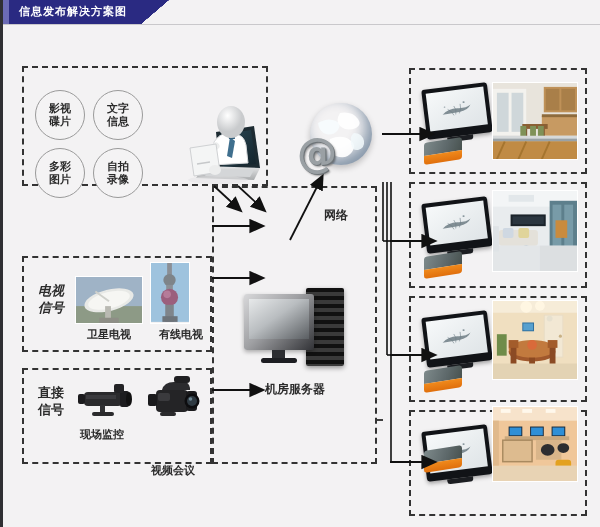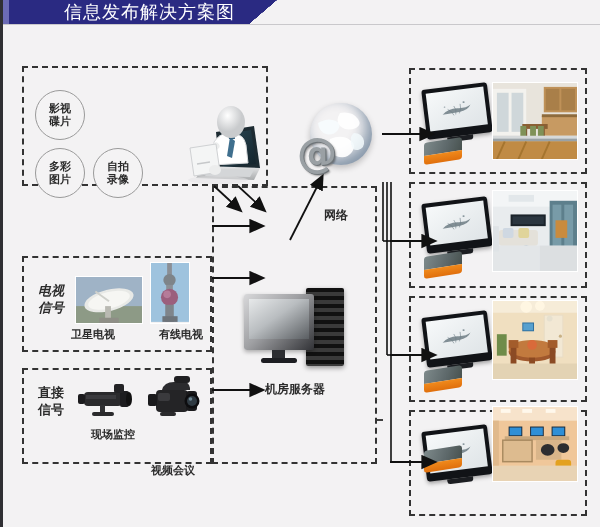--- a/index.html
+++ b/index.html
@@ -19,22 +19,22 @@
     background:#2a2a82;
     display:flex;align-items:center;
     padding:0 14px 0 16px;
     position:relative;
   }
   .banner-body:before{
     content:"";position:absolute;left:0;top:0;bottom:0;width:6px;
     background:#6b6bb5;
   }
   .banner-title{
-    color:#ffffff;font-size:18px;font-weight:normal;letter-spacing:1px;
-    white-space:nowrap;line-height:24px;margin-left:45px;
+    color:#ffffff;font-size:11px;font-weight:bold;letter-spacing:1px;
+    white-space:nowrap;line-height:24px;
   }
   .banner-tail{
     width:28px;
     background:linear-gradient(to bottom right,#2a2a82 0%,#2a2a82 50%,transparent 50.5%);
   }
   .banner-rule{position:absolute;left:3px;top:24px;width:597px;height:1px;background:#c9c8cb;}
 
   
   .dbox{position:absolute;border:2px dashed #333;box-sizing:border-box;}
 
@@ -129,20 +129,24 @@
   <div class="dbox" style="left:212px;top:186px;width:165px;height:278px;"></div>
 
   <div class="dbox" style="left:409px;top:68px;width:178px;height:106px;"></div>
   <div class="dbox" style="left:409px;top:182px;width:178px;height:106px;"></div>
   <div class="dbox" style="left:409px;top:296px;width:178px;height:106px;"></div>
   <div class="dbox" style="left:409px;top:410px;width:178px;height:106px;"></div>
 
   <div class="circ" style="left:35px;top:90px;width:48px;height:48px;justify-content:center;">
     <span>影视</span>
     <span>碟片</span>
+  </div>
+  <div class="circ" style="left:93px;top:90px;width:48px;height:48px;">
+    <span>文字</span>
+    <span>信息</span>
   </div>
   <div class="circ" style="left:35px;top:148px;width:48px;height:48px;">
     <span>多彩</span>
     <span>图片</span>
   </div>
   <div class="circ" style="left:93px;top:148px;width:48px;height:48px;">
     <span>自拍</span>
     <span>录像</span>
   </div>
 
@@ -207,21 +211,21 @@
       <rect width="40" height="62" fill="#9ec3de"></rect>
       <rect x="17" y="0" width="5" height="16" fill="#8b8f95"></rect>
       <circle cx="19.5" cy="18" r="6.5" fill="#7e8489"></circle>
       <rect x="16" y="23" width="7" height="10" fill="#8b8f95"></rect>
       <circle cx="19.5" cy="36" r="9" fill="#9b5f7d"></circle>
       <circle cx="17" cy="33" r="4" fill="#c089a5" opacity=".7"></circle>
       <rect x="15" y="44" width="9" height="18" fill="#7f858b"></rect>
       <rect x="12" y="56" width="16" height="6" fill="#6e747a"></rect>
     </svg>
   </div>
-  <div class="lbl small" style="left:48px;top:328px;width:90px;">卫星电视</div>
+  <div class="lbl small" style="left:64px;top:328px;width:90px;">卫星电视</div>
   <div class="lbl small" style="left:131px;top:328px;width:76px;margin-left:12px;">有线电视</div>
 
   <div class="lbl vert" style="left:30px;top:384px;width:42px;">
     <div>直接</div>
     <div>信号</div>
   </div>
 
   <div class="illus" style="left:76px;top:378px;width:64px;height:44px;">
     <svg viewBox="0 0 64 44" width="64" height="44">
       <rect x="8" y="14" width="38" height="14" rx="4" fill="#2a2a2c"></rect>
@@ -241,21 +245,21 @@
       <rect x="40" y="19" width="11" height="20" rx="3" fill="#1b1b1d"></rect>
       <circle cx="46" cy="29" r="7.5" fill="#0d0d0f"></circle>
       <circle cx="46" cy="29" r="5" fill="#2f3a42"></circle>
       <circle cx="44.5" cy="27" r="1.8" fill="#7d9aa8" opacity=".8"></circle>
       <path d="M16,18 q2,-8 12,-8 l10,0 q5,0 6,6 l0,2 z" fill="#2b2b2e"></path>
       <rect x="28" y="4" width="16" height="7" rx="3" fill="#1f1f21"></rect>
       <rect x="2" y="22" width="9" height="12" rx="2" fill="#1a1a1c"></rect>
       <rect x="14" y="40" width="16" height="4" rx="2" fill="#2a2a2c"></rect>
     </svg>
   </div>
-  <div class="lbl small" style="left:69px;top:428px;width:88px;text-align:center;">现场监控</div>
+  <div class="lbl small" style="left:58px;top:428px;width:88px;text-align:center;">现场监控</div>
   <div class="lbl small" style="left:133px;top:428px;width:80px;margin-top:36px;">视频会议</div>
 
   <div class="srv" style="left:244px;top:294px;width:104px;height:80px;">
     <div class="tower"></div>
     <div class="mon-body">
       <div class="mon-screen"></div>
     </div>
     <div class="mon-neck"></div>
     <div class="mon-base"></div>
   </div>

